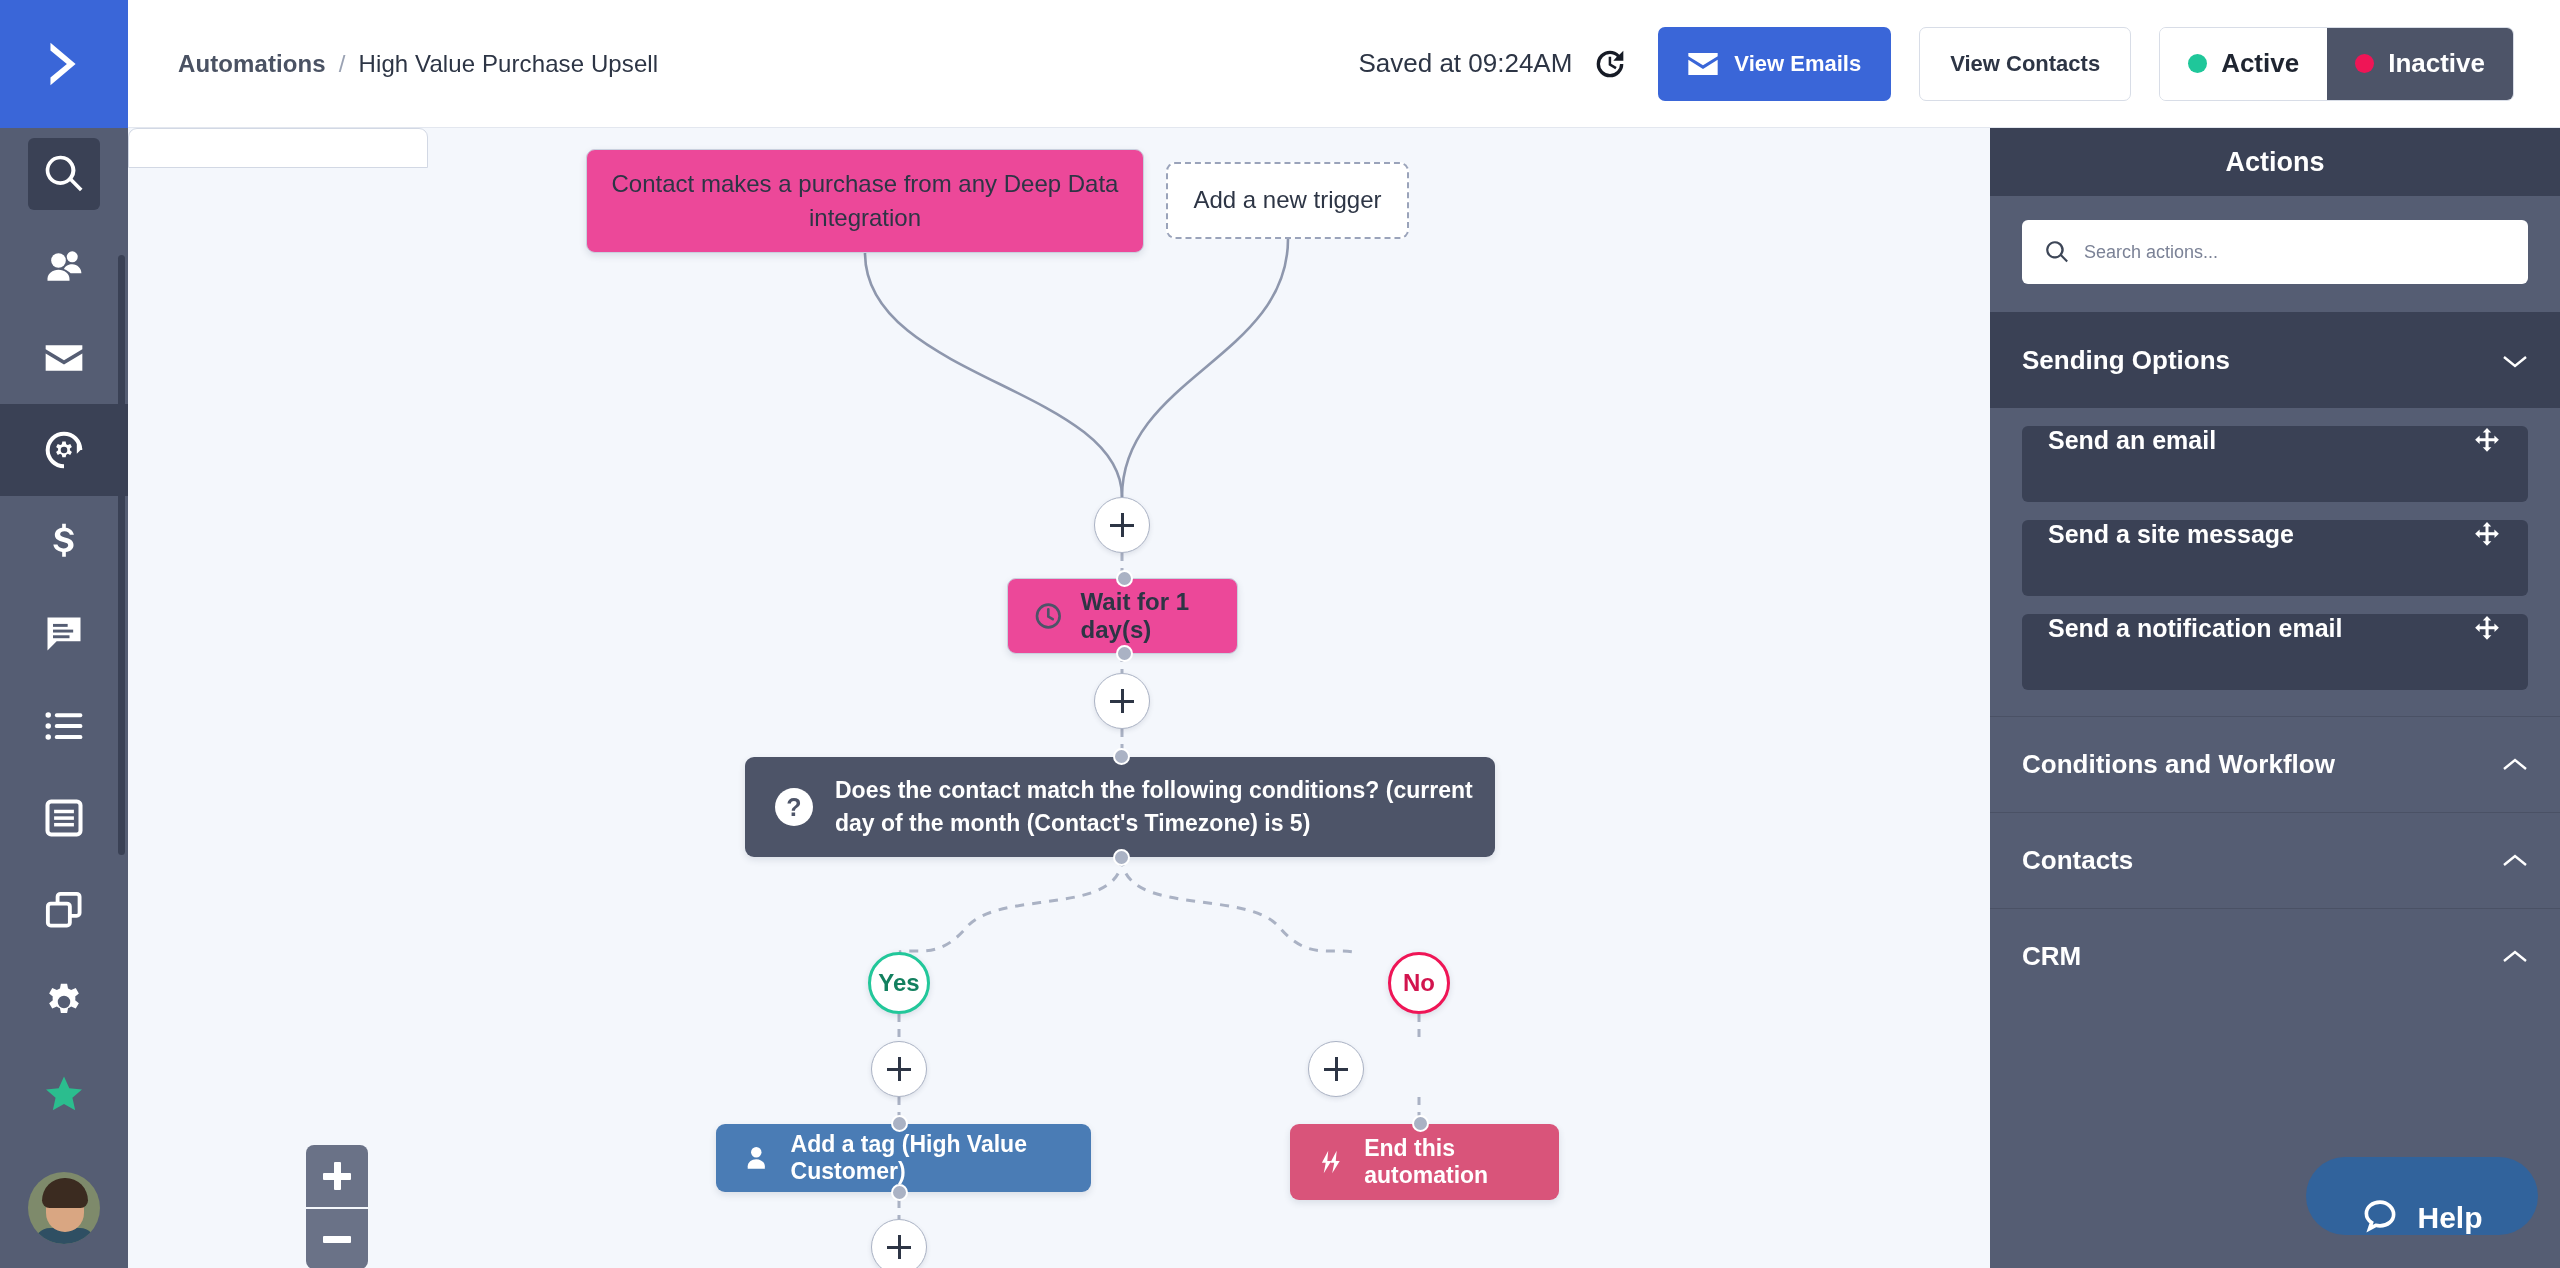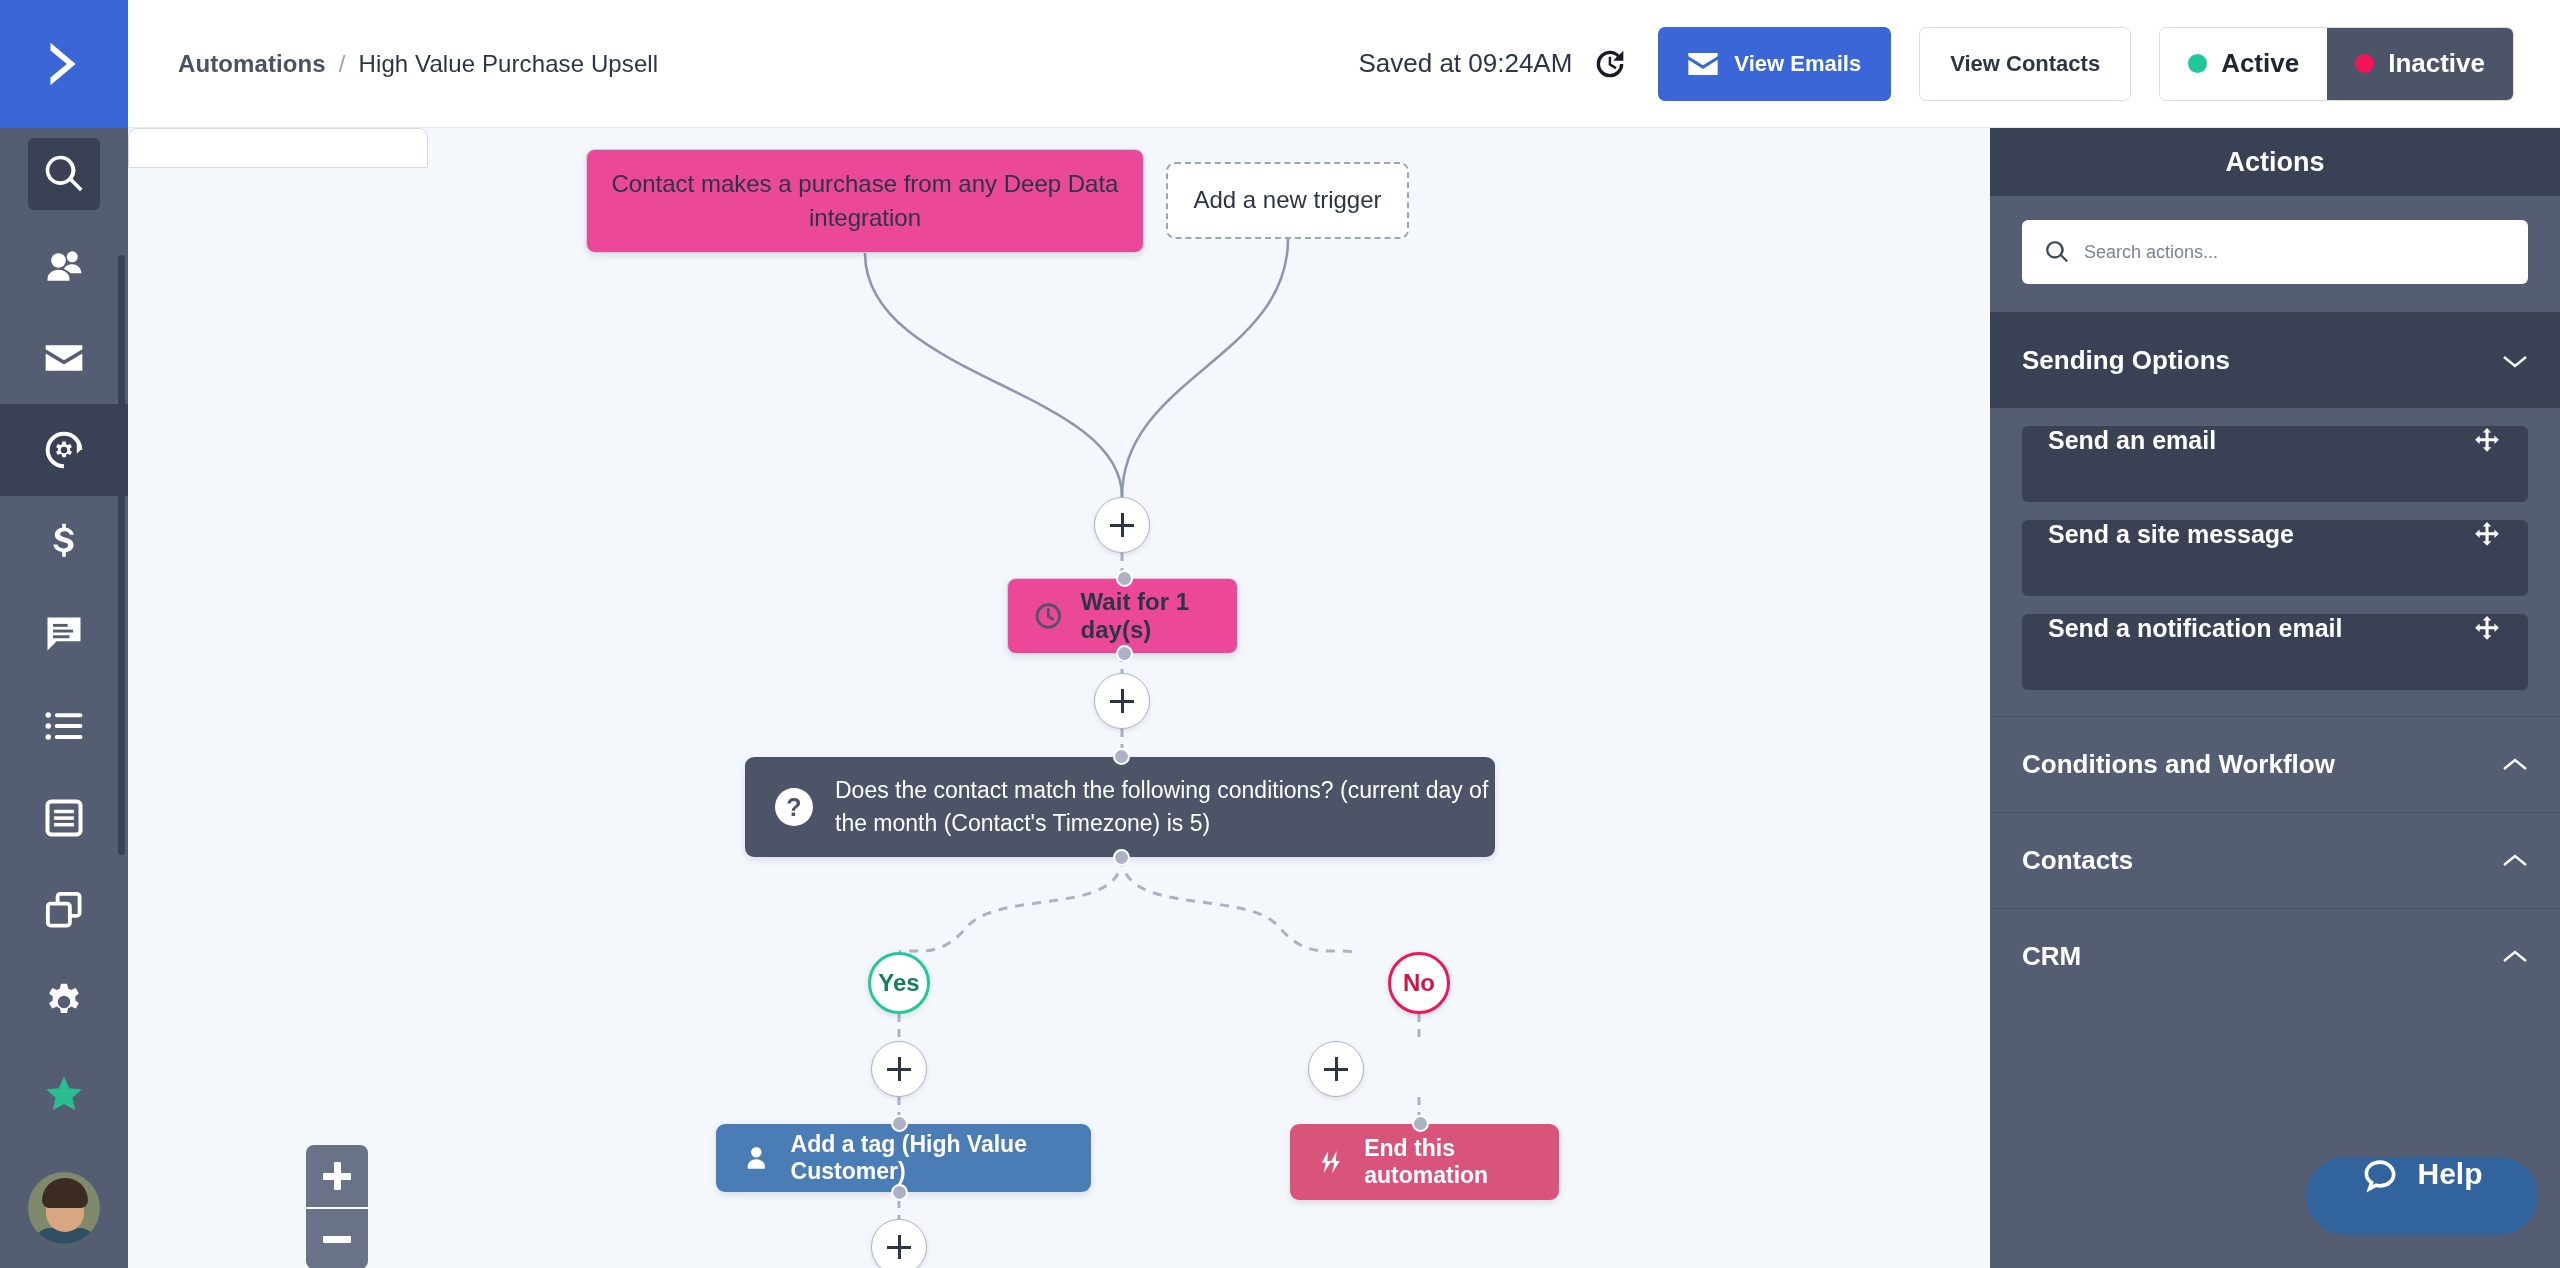--- a/index.html
+++ b/index.html
@@ -93,21 +93,21 @@
   #node-wait { left:879px; top:450px; width:231px; height:76px; padding-left:26px;
     gap:18px; }
   #node-wait .label { font-size:24px; color:#2d3545; font-weight:bold; }
   #node-wait svg { width:34px; height:34px; }
 
   #node-condition { left:617px; top:629px; width:750px; height:100px;
     background:#4d5468; padding-left:30px; gap:22px; }
   #node-condition .qmark { width:38px; height:38px; border-radius:50%;
     background:#fff; color:#4d5468; font-size:25px; font-weight:bold;
     display:flex; align-items:center; justify-content:center; flex:none; }
-  #node-condition .ctext { font-size:23px; color:#fff; font-weight:normal;
+  #node-condition .ctext { font-size:23px; color:#fff; font-weight:bold;
     line-height:1.45; }
 
   .branch-circle { position:absolute; width:62px; height:62px; border-radius:50%;
     background:#fff; display:flex; align-items:center; justify-content:center;
     font-size:24px; font-weight:bold; cursor:pointer; z-index:6;
     box-shadow:0 2px 6px rgba(50,60,85,.14); }
   #branch-yes { left:740px; top:824px; border:3px solid #22c happy; }
   #branch-yes { border:3px solid #22c79a; color:#12805f; }
   #branch-no  { left:1260px; top:824px; border:3px solid #ef1556; color:#d2144e; }
 
@@ -162,21 +162,21 @@
 
   .action-list { padding:18px 32px 26px 32px; display:flex; flex-direction:column;
     gap:18px; }
   .action-item { height:76px; background:#3a4155; border-radius:6px;
     display:flex; align-items:flex-start; padding:0 26px; cursor:pointer; }
   .action-item .label { font-size:25px; font-weight:bold; color:#fff; }
   .action-item .drag { margin-left:auto; }
   .drag svg { width:30px; height:30px; fill:#fff; }
 
   #help-btn { position:absolute; left:2306px; top:1157px; width:232px; height:78px;
-    background:#31639c; border-radius:39px; display:flex; align-items:flex-start;
+    background:#31639c; border-radius:39px; display:flex; align-items:flex-end;
     justify-content:center; gap:18px; cursor:pointer; z-index:40; }
   #help-btn .label { font-size:30px; color:#fff; font-weight:bold; }
   #help-btn svg { width:38px; height:38px; fill:none; stroke:#fff; stroke-width:2.3; }
 </style>
 </head>
 <body>
 
 <div id="left-rail">
   <div id="brand">
     <svg viewBox="0 0 60 60">

